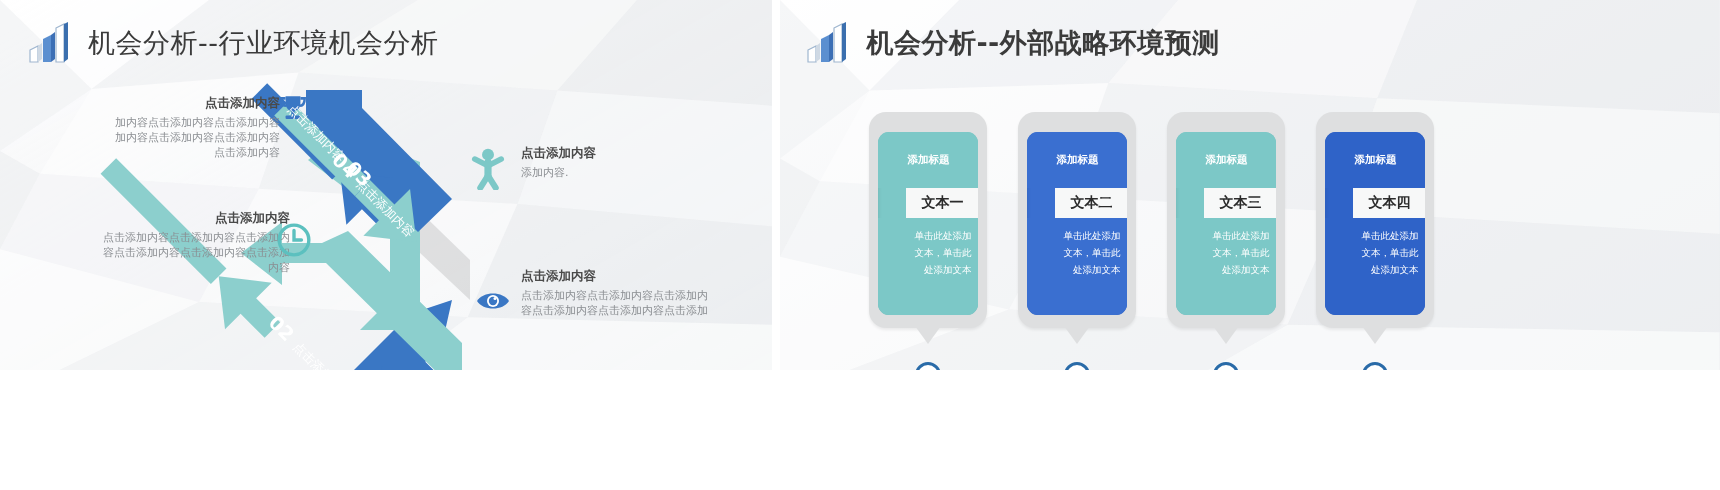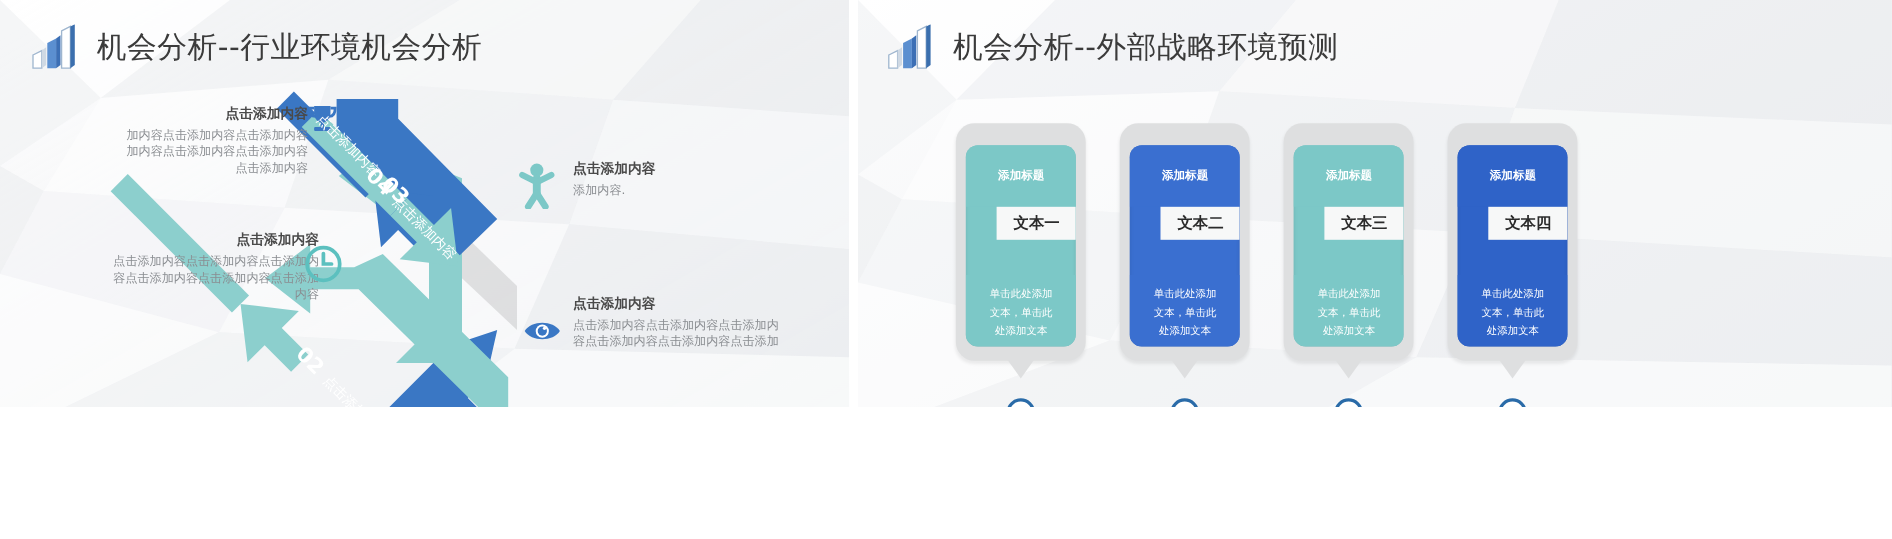--- a/index.html
+++ b/index.html
@@ -24,21 +24,21 @@
   .poly { position: absolute; inset: 0; pointer-events: none; z-index: 0; }
   .poly svg { width: 100%; height: 100%; display: block; }
 
   
   .header { position: absolute; top: 22px; left: 26px; display: flex; align-items: center; z-index: 12; }
   .logo-mark { width: 46px; height: 42px; position: relative; margin-right: 16px; }
   .title-text {
     font-size: 27px; color: #3b3b3b; letter-spacing: .5px;
     font-family: "DejaVu Sans", "Liberation Sans", sans-serif; white-space: nowrap;
   }
-  .slide-right .header { left: 800px; top: 22px; }
+  .slide-right .header { left: 800px; top: 22px; font-weight: bold; }
 
   
   .diagram { position: absolute; inset: 0; z-index: 10; }
   .diagram > svg { position: absolute; inset: 0; width: 776px; height: 490px; }
 
   .txtblk { position: absolute; z-index: 14; }
   .txtblk .t-title {
     font-size: 12.5px; font-weight: bold; color: #4a4a4a; margin-bottom: 3px;
     font-family: "DejaVu Sans", "Liberation Sans", sans-serif;
   }
@@ -71,23 +71,22 @@
     font-family: "DejaVu Sans", "Liberation Sans", sans-serif;
   }
   .card-band {
     height: 30px; background: #f7f8f8; display: flex; align-items: center; justify-content: center;
     font-size: 14px; font-weight: bold; color: #2b2b2b;
     font-family: "DejaVu Sans", "Liberation Sans", sans-serif;
     margin-left: 28px;
   }
   .card-body {
     flex: 1; padding: 9px 7px 0 7px; color: #ffffff;
-    font-size: 9.5px; line-height: 17px; text-align: center;
+    font-size: 9.5px; line-height: 17px; text-align: right;
     font-family: "DejaVu Sans", "Liberation Sans", sans-serif;
-    margin-top: 32px;
   }
   .card-tail {
     position: absolute; left: 50%; transform: translateX(-50%);
     bottom: -16px; width: 0; height: 0;
     border-left: 13px solid transparent; border-right: 13px solid transparent;
     border-top: 18px solid #dedfe0;
   }
   .tl-dot {
     position: absolute; top: 362px; width: 26px; height: 26px; border-radius: 50%;
     background: #ffffff; border: 3.5px solid #2a6ba8; z-index: 13;

